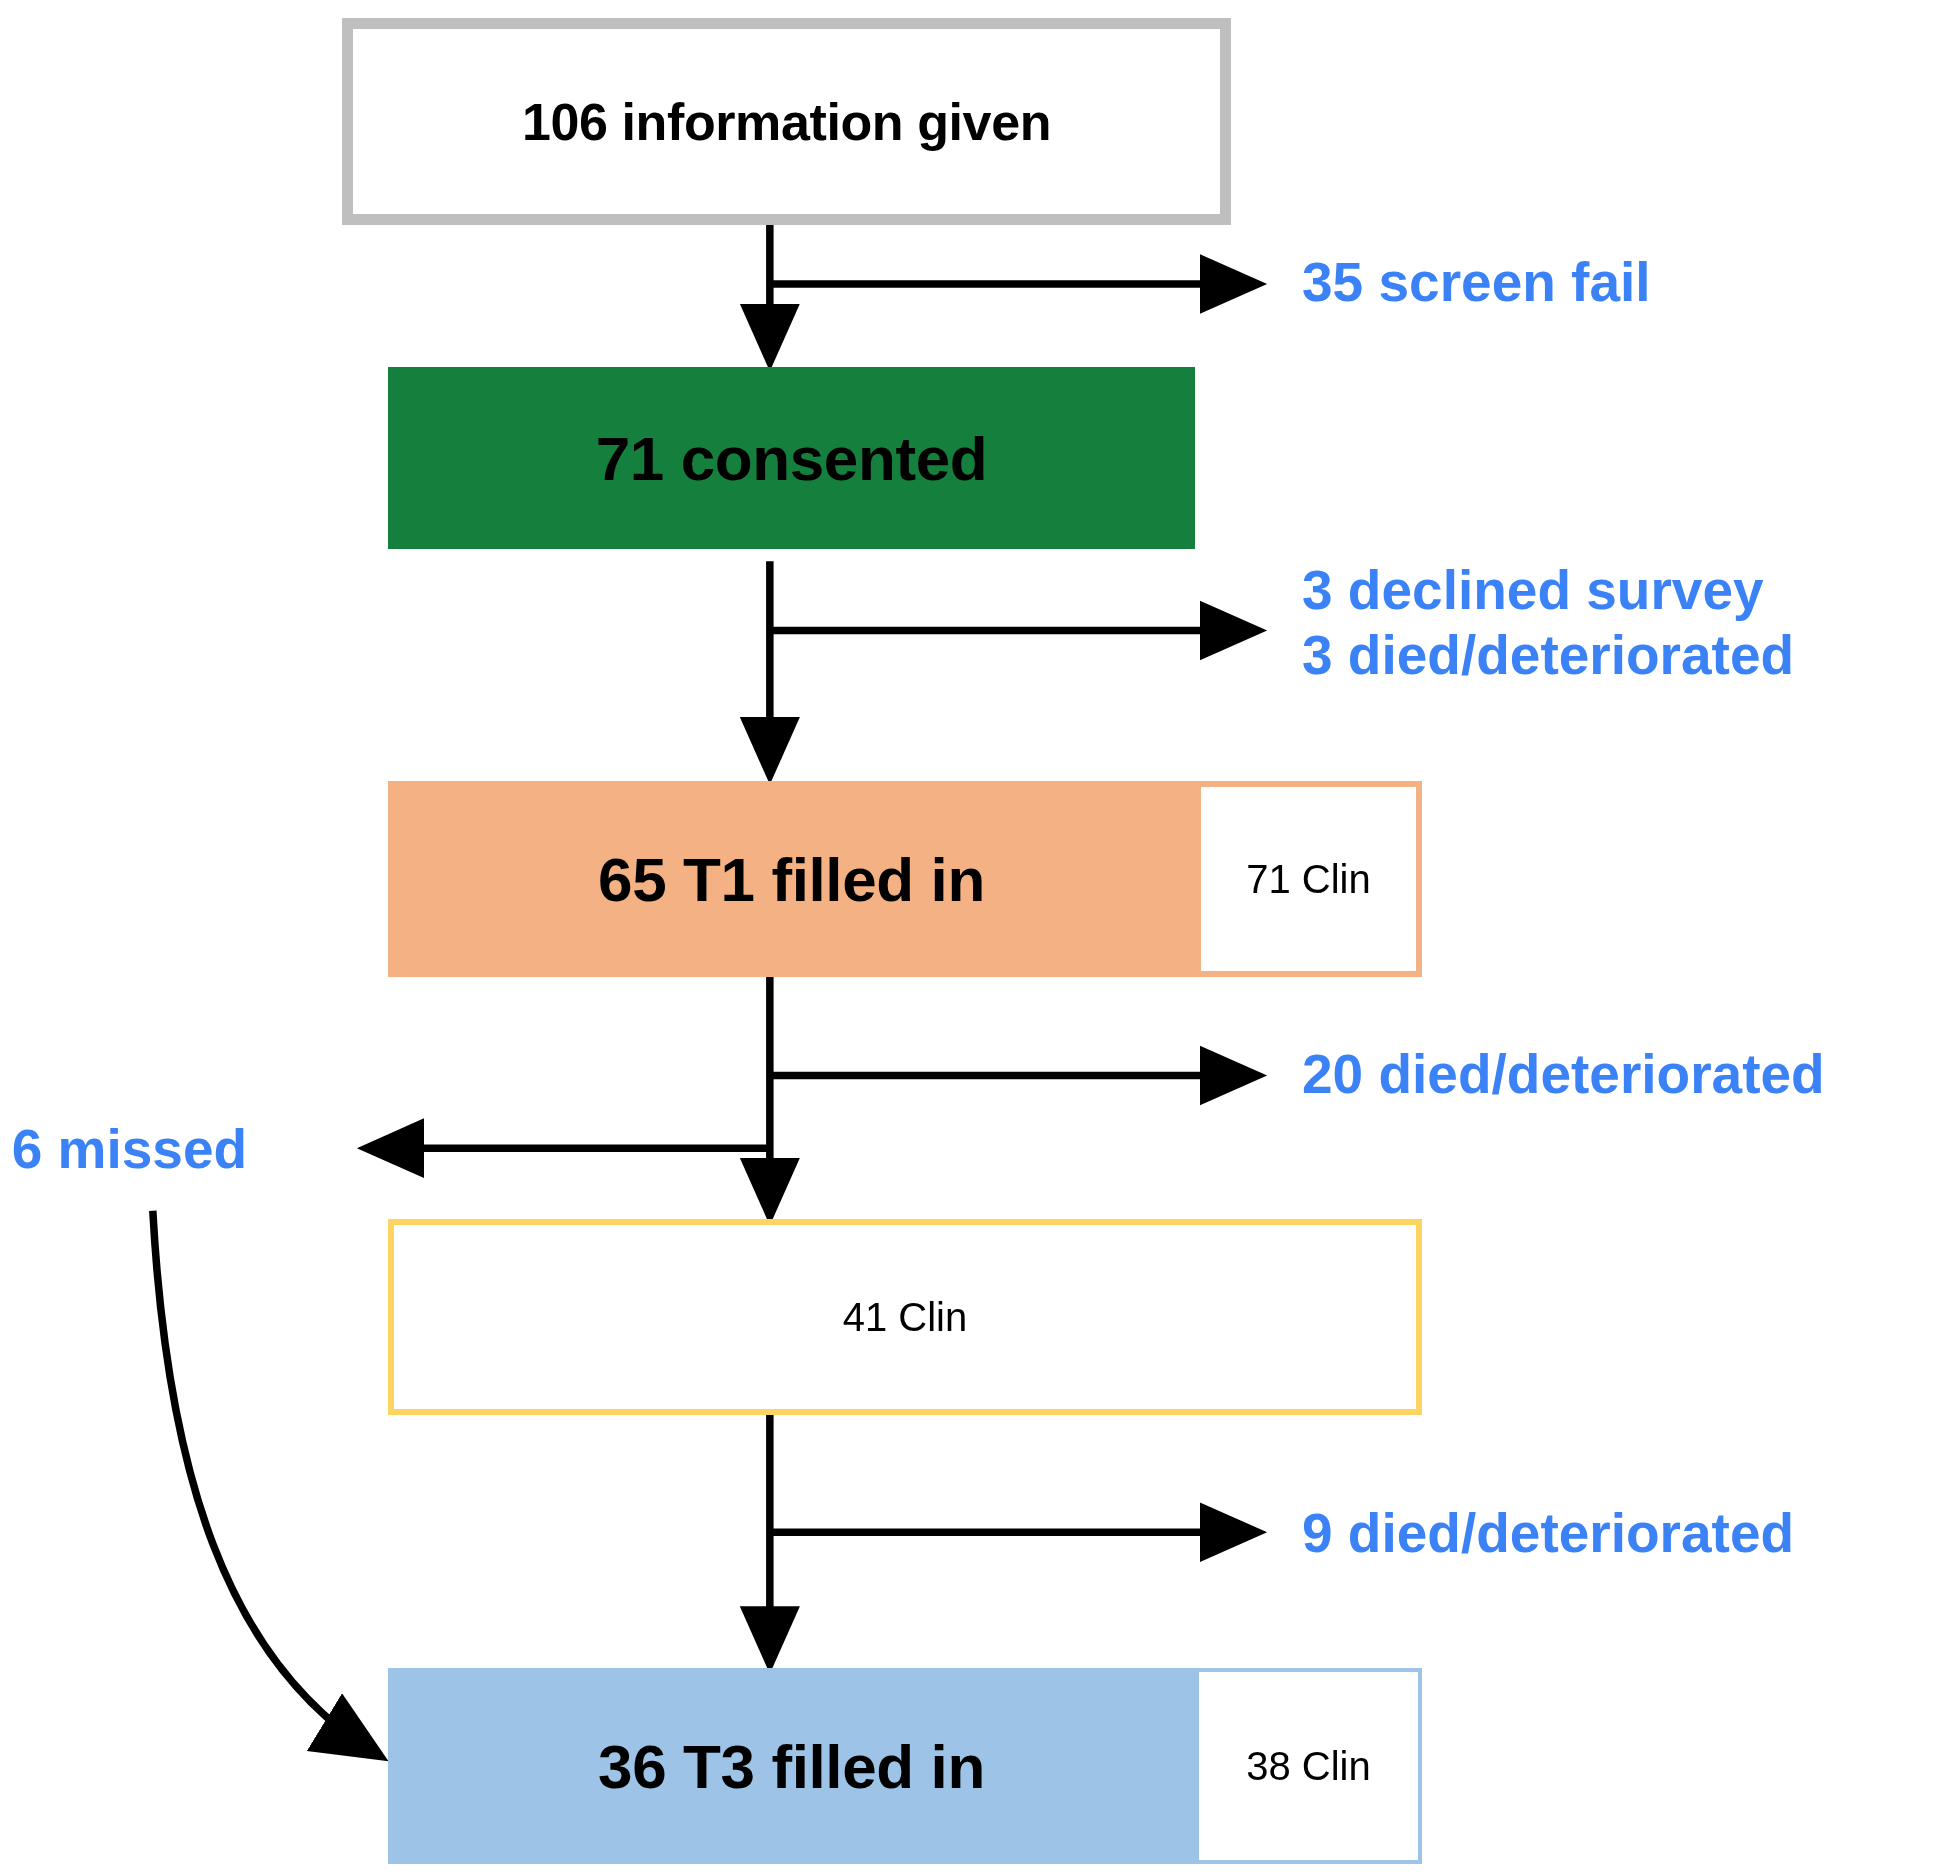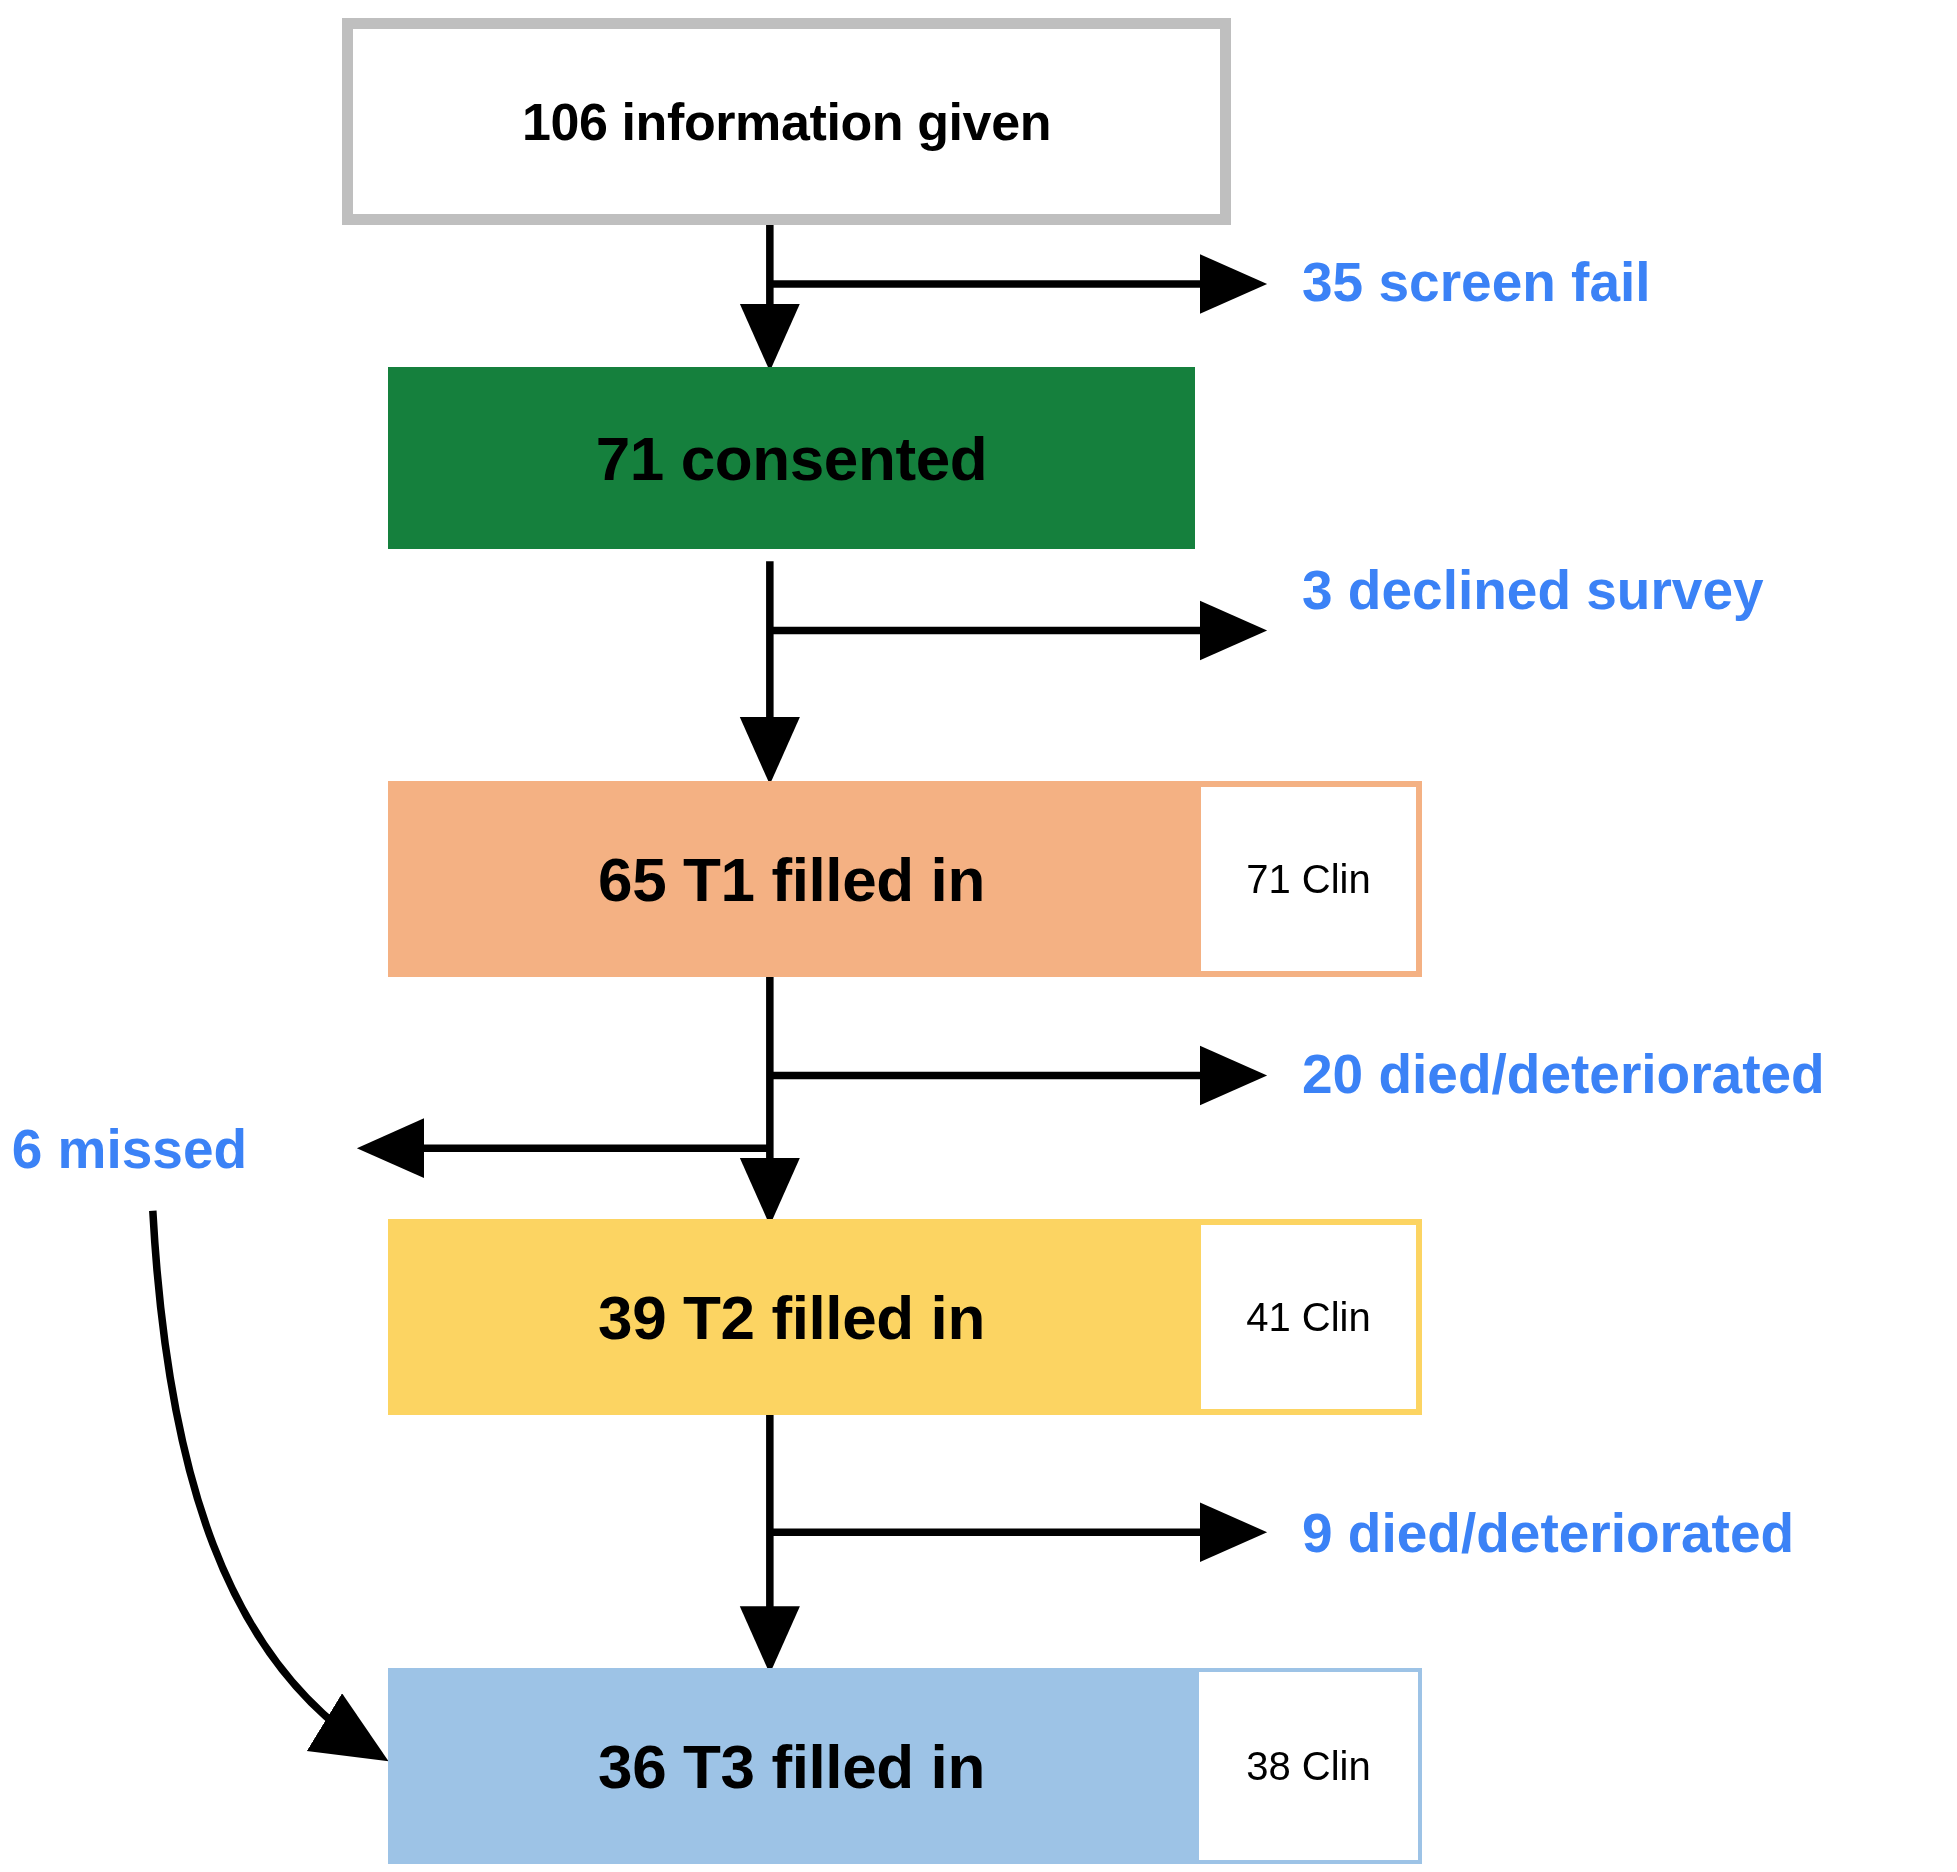--- a/index.html
+++ b/index.html
@@ -171,43 +171,41 @@
   <div class="row-box" id="box-t1">
     <div class="row-main">
       <span class="box-label">65 T1 filled in</span>
     </div>
     <div class="row-clin">
       <span class="clin-label">71 Clin</span>
     </div>
   </div>
 
   <div class="row-box" id="box-t2">
-    <div class="row-main">
-      <span class="box-label">39 T2 filled in</span>
-    </div>
     <div class="row-clin">
       <span class="clin-label">41 Clin</span>
     </div>
   </div>
 
   <div class="row-box" id="box-t3">
     <div class="row-main">
       <span class="box-label">36 T3 filled in</span>
     </div>
     <div class="row-clin">
       <span class="clin-label">38 Clin</span>
     </div>
   </div>
 
   <div class="side-label" id="label-screen-fail">
     <div>35 screen fail</div>
   </div>
 
   <div class="side-label" id="label-consent-loss">
     <div>3 declined survey</div>
+    <div>3 died/deteriorated</div>
   </div>
 
   <div class="side-label" id="label-died-20">
     <div>20  died/deteriorated</div>
   </div>
 
   <div class="side-label" id="label-died-9">
     <div>9  died/deteriorated</div>
   </div>
 

